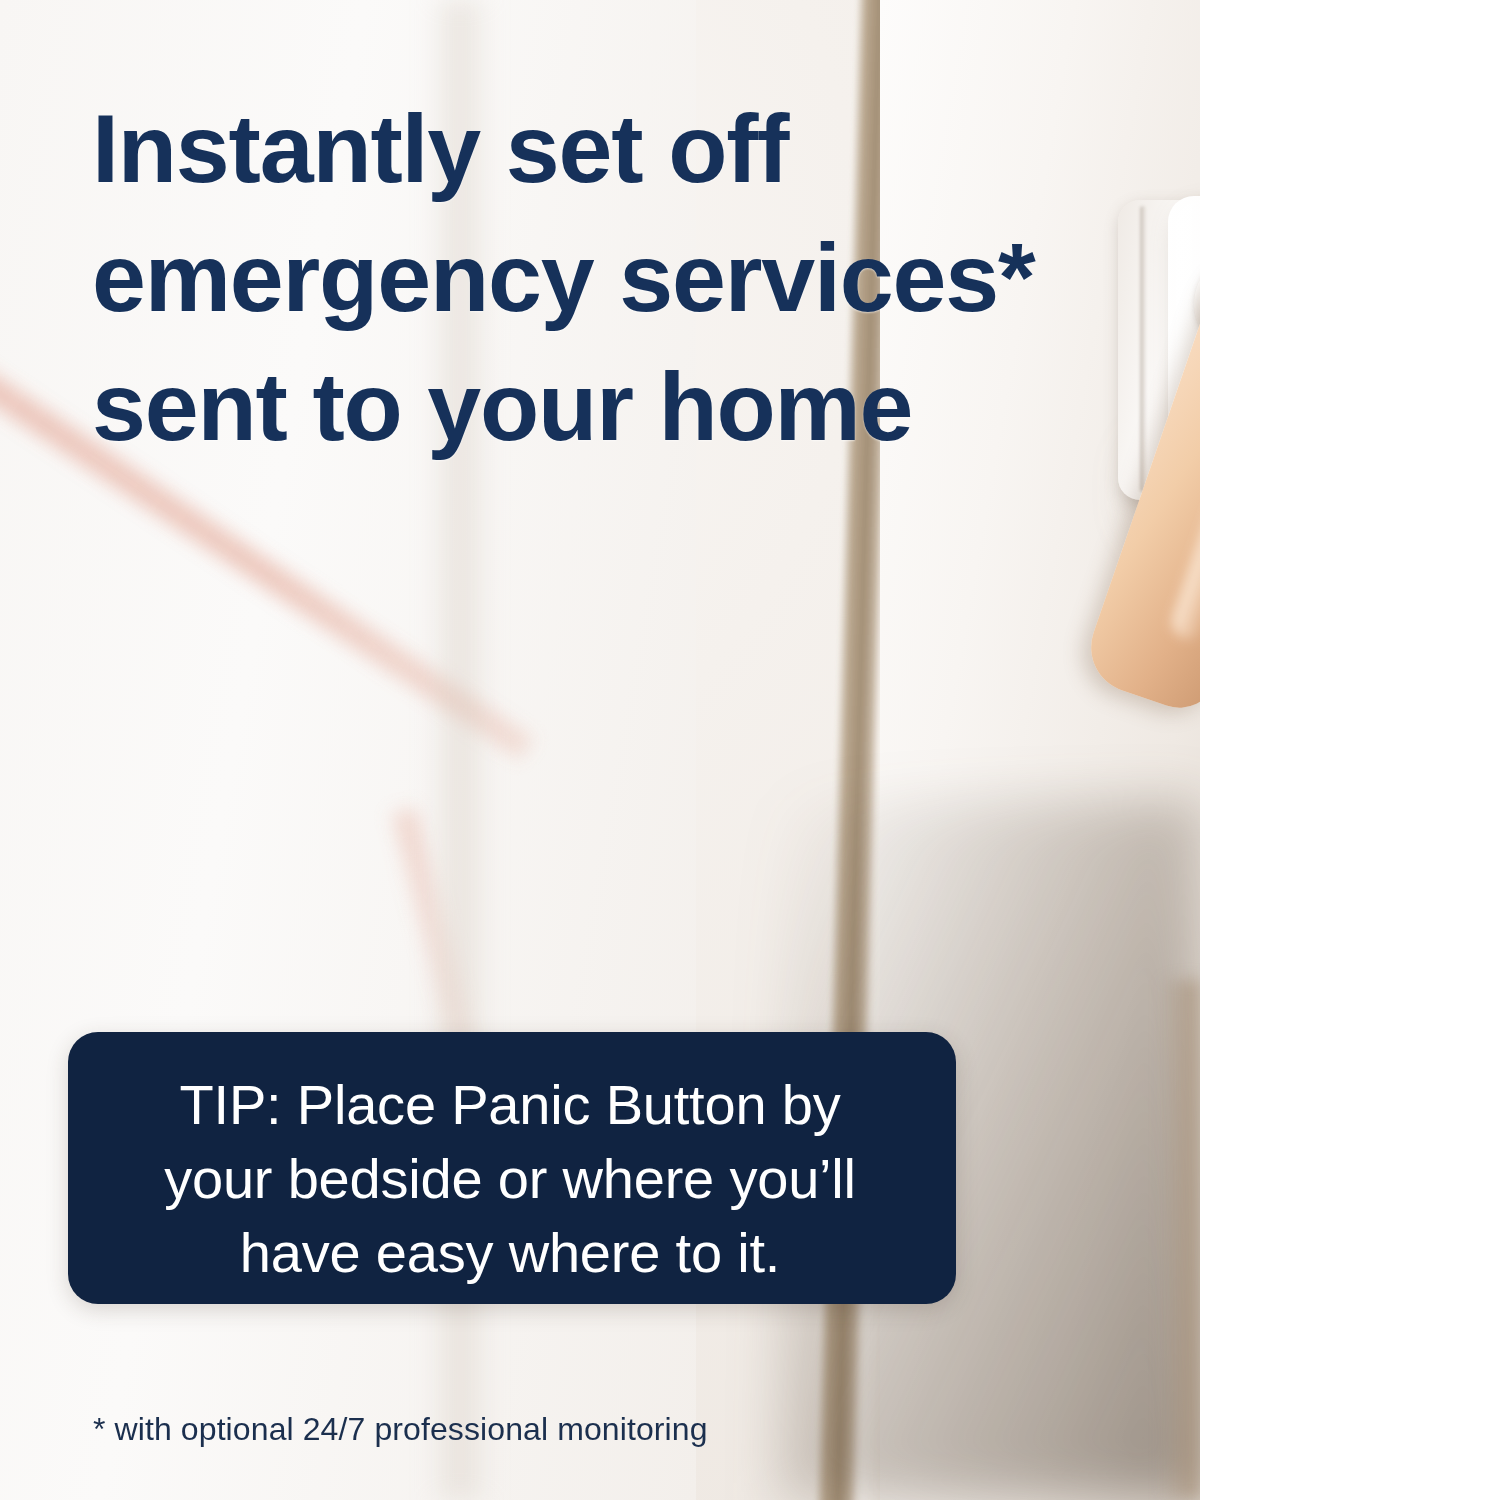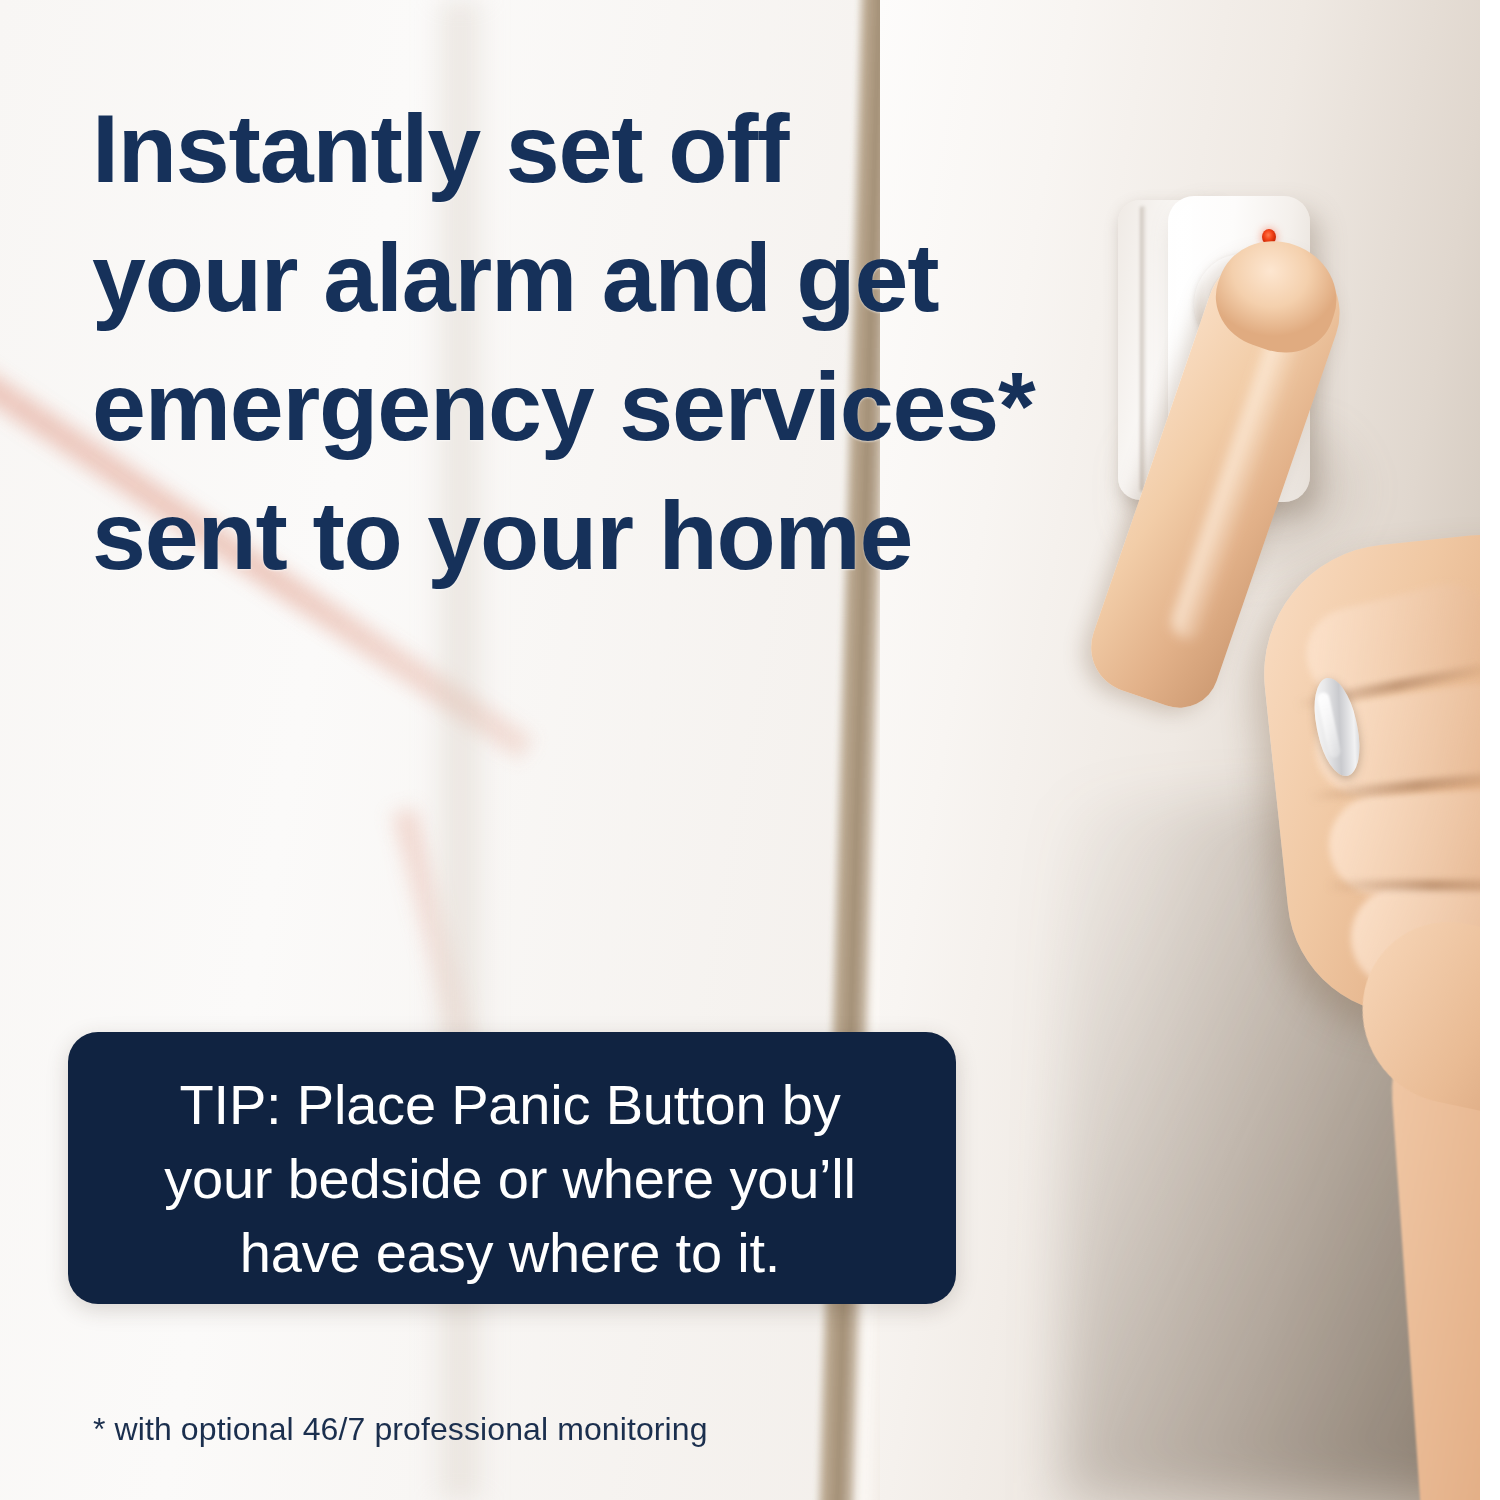--- a/index.html
+++ b/index.html
@@ -5,21 +5,21 @@
 <style>
   html, body {
     margin: 0;
     padding: 0;
     background: #ffffff;
   }
   * { box-sizing: border-box; }
 
   .canvas {
     position: relative;
-    width: 1480px;
+    width: 1200px;
     height: 1500px;
     overflow: hidden;
     font-family: "Liberation Sans", sans-serif;
     background: #f6f3f0;
   }
 
   
   .photo {
     position: absolute;
     inset: 0;
@@ -430,28 +430,27 @@
     <div class="thumb"></div>
     <div class="ring"></div>
     <div class="ring-hi"></div>
     <div class="finger"></div>
     <div class="finger-hi"></div>
     <div class="finger-tip"></div>
   </div>
 
   <div class="headline">
     <span class="headline-line">Instantly set off</span>
-    <span class="headline-line">your alarm and get</span>
     <span class="headline-line">emergency services*</span>
     <span class="headline-line">sent to your home</span>
   </div>
 
   <div class="tip-box">
     <div class="tip-text">
       <span class="tip-line">TIP: Place Panic Button by</span>
       <span class="tip-line">your bedside or where you’ll</span>
       <span class="tip-line">have easy where to it.</span>
     </div>
   </div>
 
-  <div class="footnote">* with optional 46/7 professional monitoring</div>
+  <div class="footnote">* with optional 24/7 professional monitoring</div>
 
 </div>
 
 </body></html>

